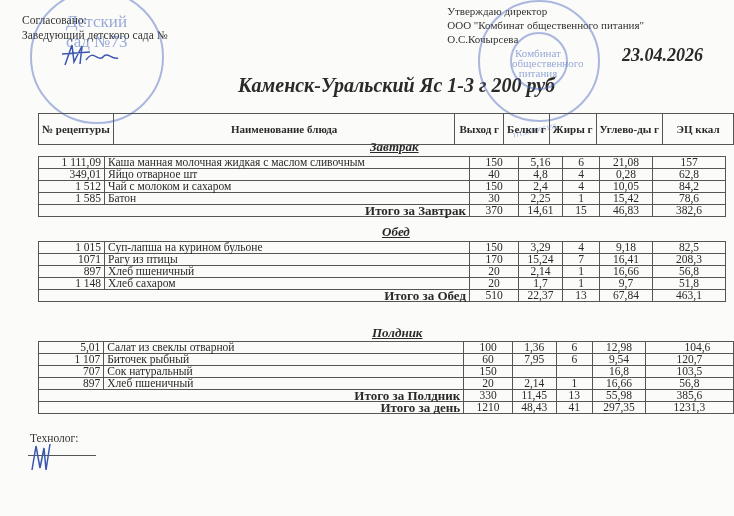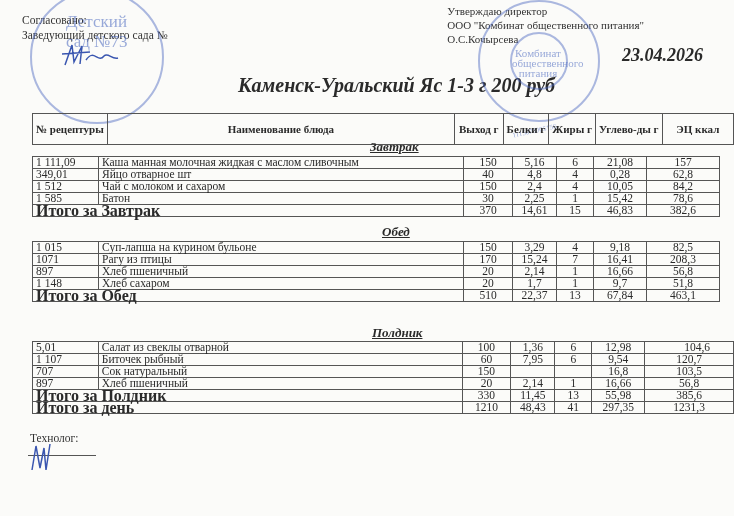--- a/index.html
+++ b/index.html
@@ -6,28 +6,28 @@
   body {
     width:734px; height:516px; overflow:hidden; position:relative;
     background:#fbfbf9; font-family:"Liberation Serif", serif; color:#2a2a2a;
   }
   .hdr-left { position:absolute; left:22px; top:13px; font-size:11.5px; line-height:15px; color:#333; }
   .hdr-right { position:absolute; right:90px; top:4px; text-align:left; font-size:11px; line-height:14px; color:#333; }
   .hdr-right div { white-space:nowrap; }
   .date { position:absolute; left:622px; top:45px; font-size:18px; font-weight:bold; font-style:italic; color:#2a2a2a; }
   .title { position:absolute; left:238px; top:74px; font-size:20px; font-weight:bold; font-style:italic; color:#2a2a2a; white-space:nowrap; }
 
-  table { border-collapse:collapse; position:absolute; left:32px;border-radius:11px; }
+  table { border-collapse:collapse; position:absolute; left:38px;border-radius:11px; }
   td { border:1px solid #555; font-size:11.5px; padding:0 3px; height:11px; line-height:11px; white-space:nowrap; }
   .head td { height:30px; font-weight:bold; text-align:center; font-family:"Liberation Serif", serif; font-size:11px; line-height:12px; }
-  .c-no { width:59px; text-align:left; }
+  .c-no { width:59px; text-align:right; }
   .c-name { width:358px; }
   .c-num { text-align:center; }
   .sec { position:absolute; font-size:13px; font-weight:bold; font-style:italic; text-decoration:underline; color:#2a2a2a; }
-  .tot-label { text-align:left; font-weight:bold; font-size:16px; }
+  .tot-label { text-align:right; font-weight:bold; font-size:13px; }
 
   .stamp { position:absolute; border-radius:50%; border:2px solid rgba(70,100,190,0.45); pointer-events:none; }
   .stamp-text { position:absolute; color:rgba(70,100,190,0.55); font-family:"Liberation Serif", serif; pointer-events:none; }
   .sig { position:absolute; pointer-events:none; }
   .techn { position:absolute; left:30px; top:432px; font-size:11.5px; color:#333; }
   .techn-line { position:absolute; left:28px; top:455px; width:68px; border-bottom:1px solid #555; }
 </style>
 </head>
 <body>
 

